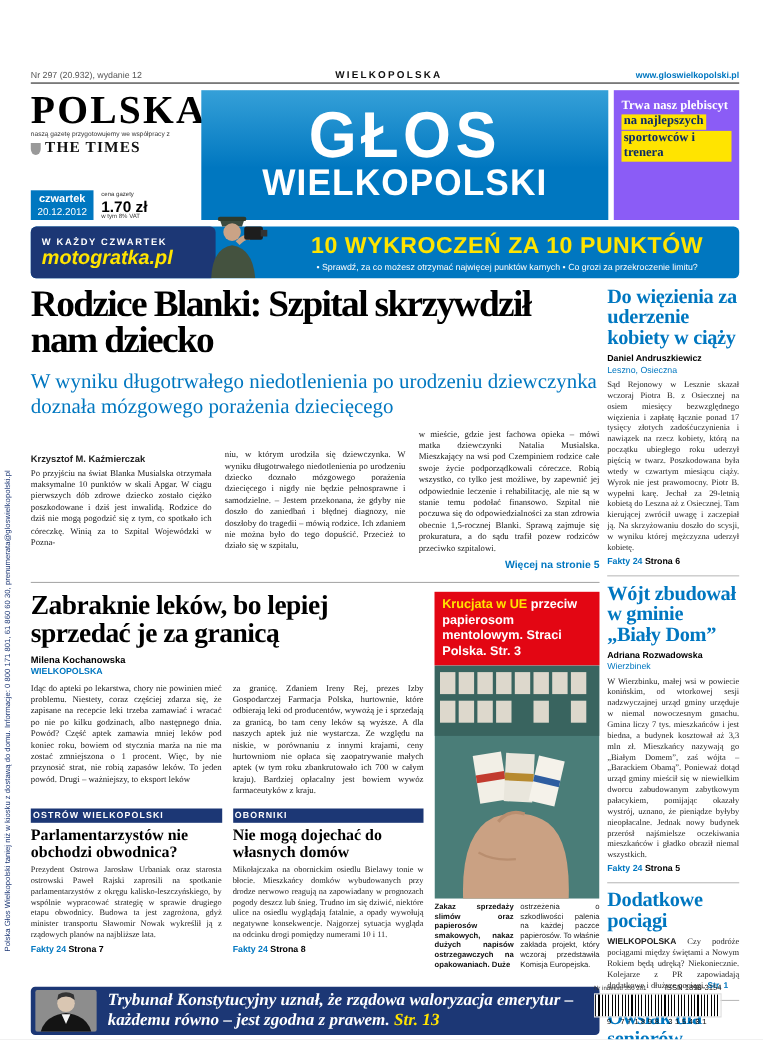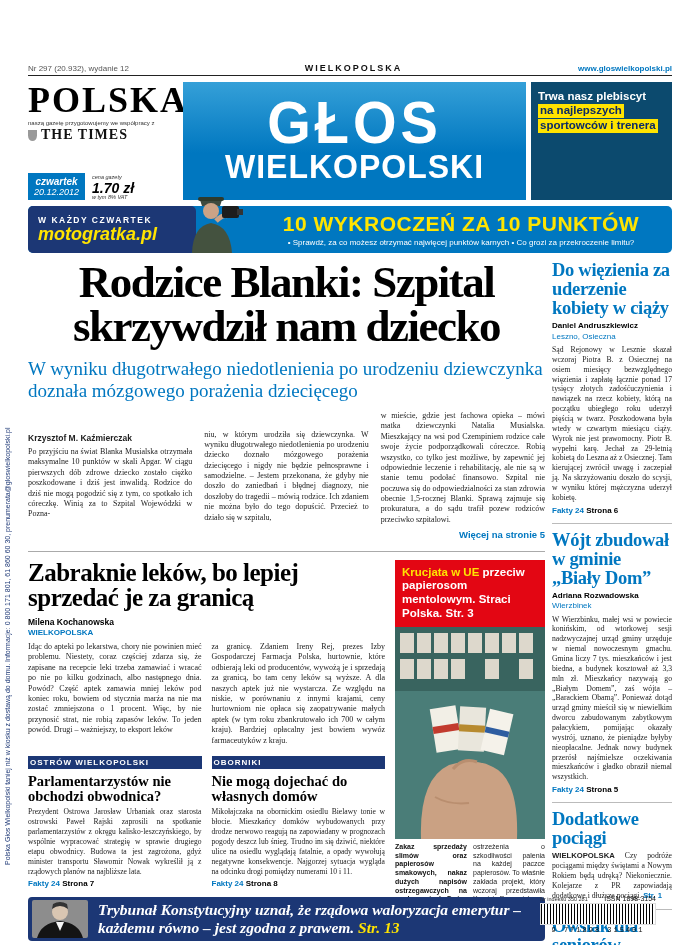--- a/index.html
+++ b/index.html
@@ -13,57 +13,57 @@
     font-family:"Liberation Sans",sans-serif; font-size:8px; color:#555; padding-bottom:2px; }
   .top-strip .region { font-weight:bold; color:#111; letter-spacing:2px; font-size:9px; }
   .top-strip .website { color:#0077C0; font-weight:bold; }
 
   
   .masthead { position:absolute; left:28px; right:28px; top:82px; height:118px; display:flex; }
   .polska { width:150px; display:flex; flex-direction:column; }
   .polska-title { font-size:36px; font-weight:bold; letter-spacing:2px; line-height:1; color:#000; }
   .polska-tagline { font-size:6px; font-family:"Liberation Sans",sans-serif; color:#333; margin:2px 0 1px; }
   .times { font-size:14px; font-weight:bold; letter-spacing:1px; display:flex; align-items:center; gap:4px; color:#111; }
-  .polska-bottom { margin-top:auto; display:flex; align-items:flex-end; gap:7px;font-style:italic; }
+  .polska-bottom { margin-top:auto; display:flex; align-items:flex-end; gap:7px; }
   .date-box { background:#0077C0; color:#fff; padding:3px 6px; font-family:"Liberation Sans",sans-serif; text-align:center; }
   .date-day { font-size:10px; font-weight:bold; }
   .date-date { font-size:9px; }
   .price { font-family:"Liberation Sans",sans-serif; line-height:1; }
   .price-label { font-size:5.5px; color:#333; }
   .price-val { font-size:14px; font-weight:bold; }
   .price-vat { font-size:5.5px; color:#333; }
 
   .glos { flex:1; margin:0 5px; background:linear-gradient(180deg,#35a0d8 0%, #0077C0 60%);
     display:flex; flex-direction:column; align-items:center; justify-content:center;
     color:#fff; font-family:"Liberation Sans",sans-serif; font-weight:bold; }
   .glos-l1 { font-size:56px; line-height:0.92; letter-spacing:4px; transform:scaleY(1.05); }
   .glos-l2 { font-size:32px; letter-spacing:1px; transform:scaleY(1.05); }
 
-  .plebiscyt { width:141px; background:#0c4a6e; padding:8px 7px; font-family:Liberation Sans, sans-serif;
+  .plebiscyt { width:114px; background:#8b5cf6; padding:8px 7px; font-family:Liberation Serif, serif;
     color:#fff; display:flex; flex-direction:column; }
   .pleb-l1 { font-weight:bold; font-size:11.5px; line-height:1.15; }
   .pleb-hl { background:#FFE400; color:#0b2a66; font-weight:bold; font-size:11.5px; padding:0 2px; align-self:flex-start; line-height:1.2; margin-top:1px; }
   .pleb-body { font-size:9px; margin-top:5px; line-height:1.25; }
   .pleb-page { font-weight:bold; }
 
   
   .promo { position:absolute; left:28px; right:28px; top:206px; height:47px; background:#0077C0;
     border-radius:5px; display:flex; font-family:"Liberation Sans",sans-serif; }
   .promo-left { width:168px; background:#1C3775; border-radius:5px; padding:5px 10px;
     display:flex; flex-direction:column; justify-content:center; }
   .promo-kicker { color:#fff; font-weight:bold; font-size:8.5px; letter-spacing:1.5px; }
   .promo-brand { color:#FFE400; font-style:italic; font-weight:bold; font-size:18px; line-height:1.1; }
   .promo-cop { position:absolute; left:150px; top:-16px; width:72px; height:63px; }
   .promo-right { flex:1; padding:4px 8px 4px 62px; display:flex; flex-direction:column; justify-content:center; text-align:center; }
   .promo-headline { color:#FFE400; font-weight:bold; font-size:21px; letter-spacing:0.5px; line-height:1; }
   .promo-sub { color:#fff; font-size:8px; margin-top:4px; }
 
   
   .main-col { position:absolute; left:28px; top:261px; width:517px; }
-  .lead-h1 { font-size:45px; font-weight:bold; line-height:0.97; letter-spacing:-1.5px; color:#000;text-align:center; }
+  .lead-h1 { font-size:34px; font-weight:bold; line-height:0.97; letter-spacing:-1.5px; color:#000; }
   .lead-sub { color:#0077C0; font-size:19px; line-height:1.15; margin-top:10px; }
   .lead-cols { display:flex; gap:12px; margin-top:9px;align-items:center; }
   .lead-col { flex:1; font-size:8px; line-height:1.3; text-align:justify; color:#222; }
   .byline { font-family:"Liberation Sans",sans-serif; font-weight:bold; font-size:8.5px; margin-bottom:3px; }
   .more-link { color:#0077C0; font-weight:bold; font-family:"Liberation Sans",sans-serif; font-size:9.5px; text-align:right; margin-top:4px; }
   .rule { border-top:1px solid #aaa; margin:9px 0 8px; }
 
   .sub-row { display:flex; gap:10px; }
   .drugs-col { width:357px; }
   .drugs-h2 { font-size:25px; font-weight:bold; line-height:1.02; letter-spacing:-0.5px; color:#000; }

